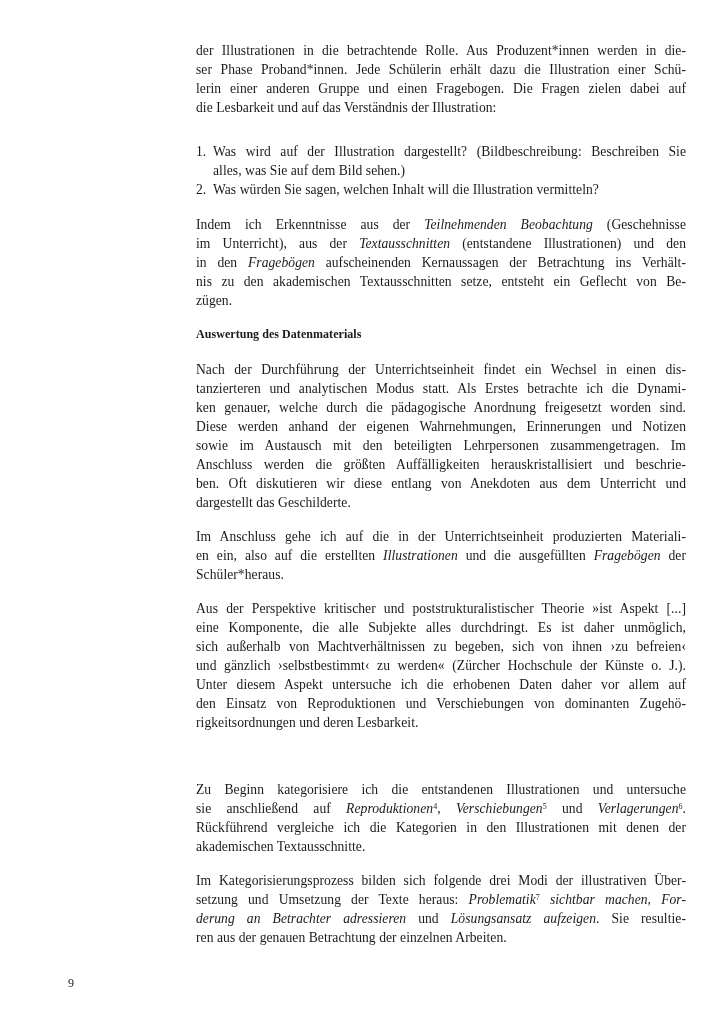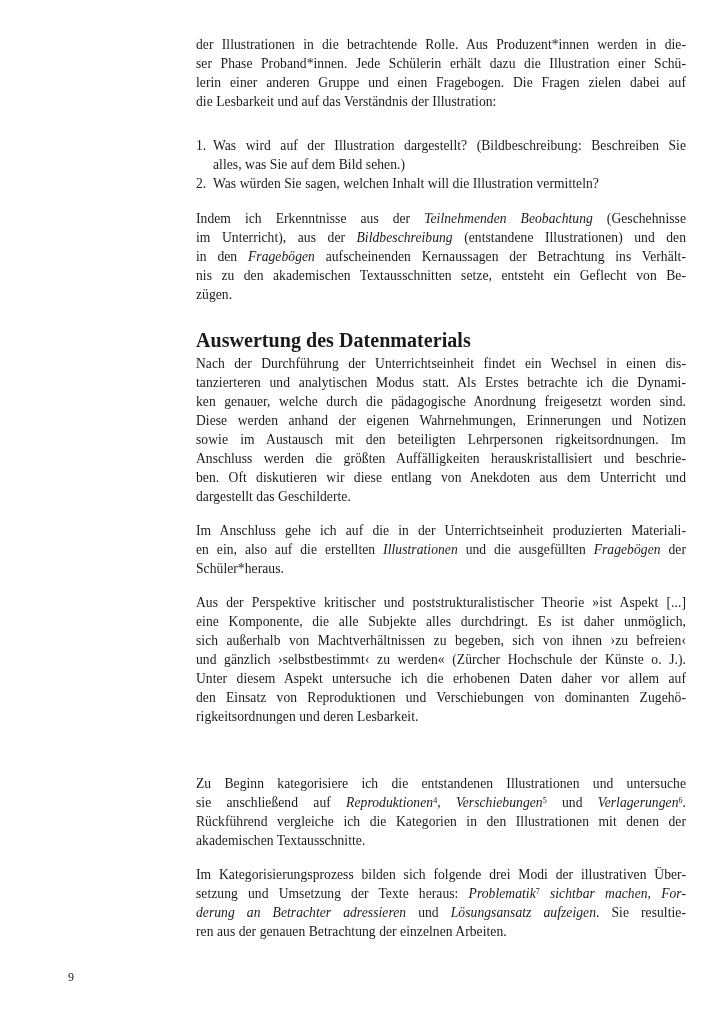--- a/index.html
+++ b/index.html
@@ -1,22 +1,22 @@
 <!DOCTYPE html>
 <html><head>
 <meta charset="utf-8">
 <style>
   html, body { margin: 0; padding: 0; background: #ffffff; }
   body { width: 726px; height: 1024px; position: relative; overflow: hidden;
          font-family: "DejaVu Serif", "Liberation Serif", serif; color: #1a1a1a; }
-  .page { position: absolute; left: 0; top: 0; width: 726px; height: 748px; }
+  .page { position: absolute; left: 0; top: 6px; width: 726px; height: 748px; }
   .line { position: absolute; left: 196px; width: 490px; font-size: 13.6px; line-height: 18px;
           white-space: nowrap; font-family: "Liberation Serif", serif; letter-spacing: 0.05px; }
   .justify { text-align: justify; text-align-last: justify; }
-  .heading { font-weight: bold; font-family: "Liberation Serif", serif; font-size: 20px; margin-top: 12px; }
+  .heading { font-weight: bold; font-family: "Liberation Serif", serif; font-size: 12px; }
   .li-num { position: absolute; left: 196px; font-family: "Liberation Serif", serif; font-size: 13.6px; line-height: 18px; }
   .footer { position: absolute; top: 970px; font-family: "Liberation Serif", serif; font-size: 12px; color: #222; }
   i { font-style: italic; }
   sup { font-size: 8px; vertical-align: 4px; line-height: 0; }
 </style>
 </head>
 <body>
 
 <div class="page">
 
@@ -30,34 +30,34 @@
   <div>
     <span class="li-num" style="top:137px">1.</span>
     <div class="line justify" style="top:137px; left:213px; width:473px">Was wird auf der Illustration dargestellt? (Bildbeschreibung: Beschreiben Sie</div>
     <div class="line" style="top:156px; left:213px; width:473px">alles, was Sie auf dem Bild sehen.)</div>
     <span class="li-num" style="top:175px">2.</span>
     <div class="line" style="top:175px; left:213px; width:473px">Was würden Sie sagen, welchen Inhalt will die Illustration vermitteln?</div>
   </div>
 
   <div>
     <div class="line justify" style="top:210px"><span>Indem ich Erkenntnisse aus der </span><i>Teilnehmenden Beobachtung</i><span> (Geschehnisse</span></div>
-    <div class="line justify" style="top:229px"><span>im Unterricht), aus der </span><i>Bildbeschreibung</i><span> (entstandene Illustrationen) und den</span></div>
+    <div class="line justify" style="top:229px"><span>im Unterricht), aus der </span><i>Textausschnitten</i><span> (entstandene Illustrationen) und den</span></div>
     <div class="line justify" style="top:248px"><span>in den </span><i>Fragebögen</i><span> aufscheinenden Kernaussagen der Betrachtung ins Verhält-</span></div>
     <div class="line justify" style="top:267px">nis zu den akademischen Textausschnitten setze, entsteht ein Geflecht von Be-</div>
     <div class="line" style="top:286px">zügen.</div>
   </div>
 
   <div class="line heading" style="top:319px">Auswertung des Datenmaterials</div>
 
   <div>
     <div class="line justify" style="top:355px">Nach der Durchführung der Unterrichtseinheit findet ein Wechsel in einen dis-</div>
     <div class="line justify" style="top:374px">tanzierteren und analytischen Modus statt. Als Erstes betrachte ich die Dynami-</div>
     <div class="line justify" style="top:393px">ken genauer, welche durch die pädagogische Anordnung freigesetzt worden sind.</div>
     <div class="line justify" style="top:412px">Diese werden anhand der eigenen Wahrnehmungen, Erinnerungen und Notizen</div>
-    <div class="line justify" style="top:431px">sowie im Austausch mit den beteiligten Lehrpersonen rigkeitsordnungen. Im</div>
+    <div class="line justify" style="top:431px">sowie im Austausch mit den beteiligten Lehrpersonen zusammengetragen. Im</div>
     <div class="line justify" style="top:450px">Anschluss werden die größten Auffälligkeiten herauskristallisiert und beschrie-</div>
     <div class="line justify" style="top:469px">ben. Oft diskutieren wir diese entlang von Anekdoten aus dem Unterricht und</div>
     <div class="line" style="top:488px">dargestellt das Geschilderte.</div>
   </div>
 
   <div>
     <div class="line justify" style="top:522px">Im Anschluss gehe ich auf die in der Unterrichtseinheit produzierten Materiali-</div>
     <div class="line justify" style="top:541px"><span>en ein, also auf die erstellten </span><i>Illustrationen</i><span> und die ausgefüllten </span><i>Fragebögen</i><span> der</span></div>
     <div class="line" style="top:560px">Schüler*heraus.</div>
   </div>

